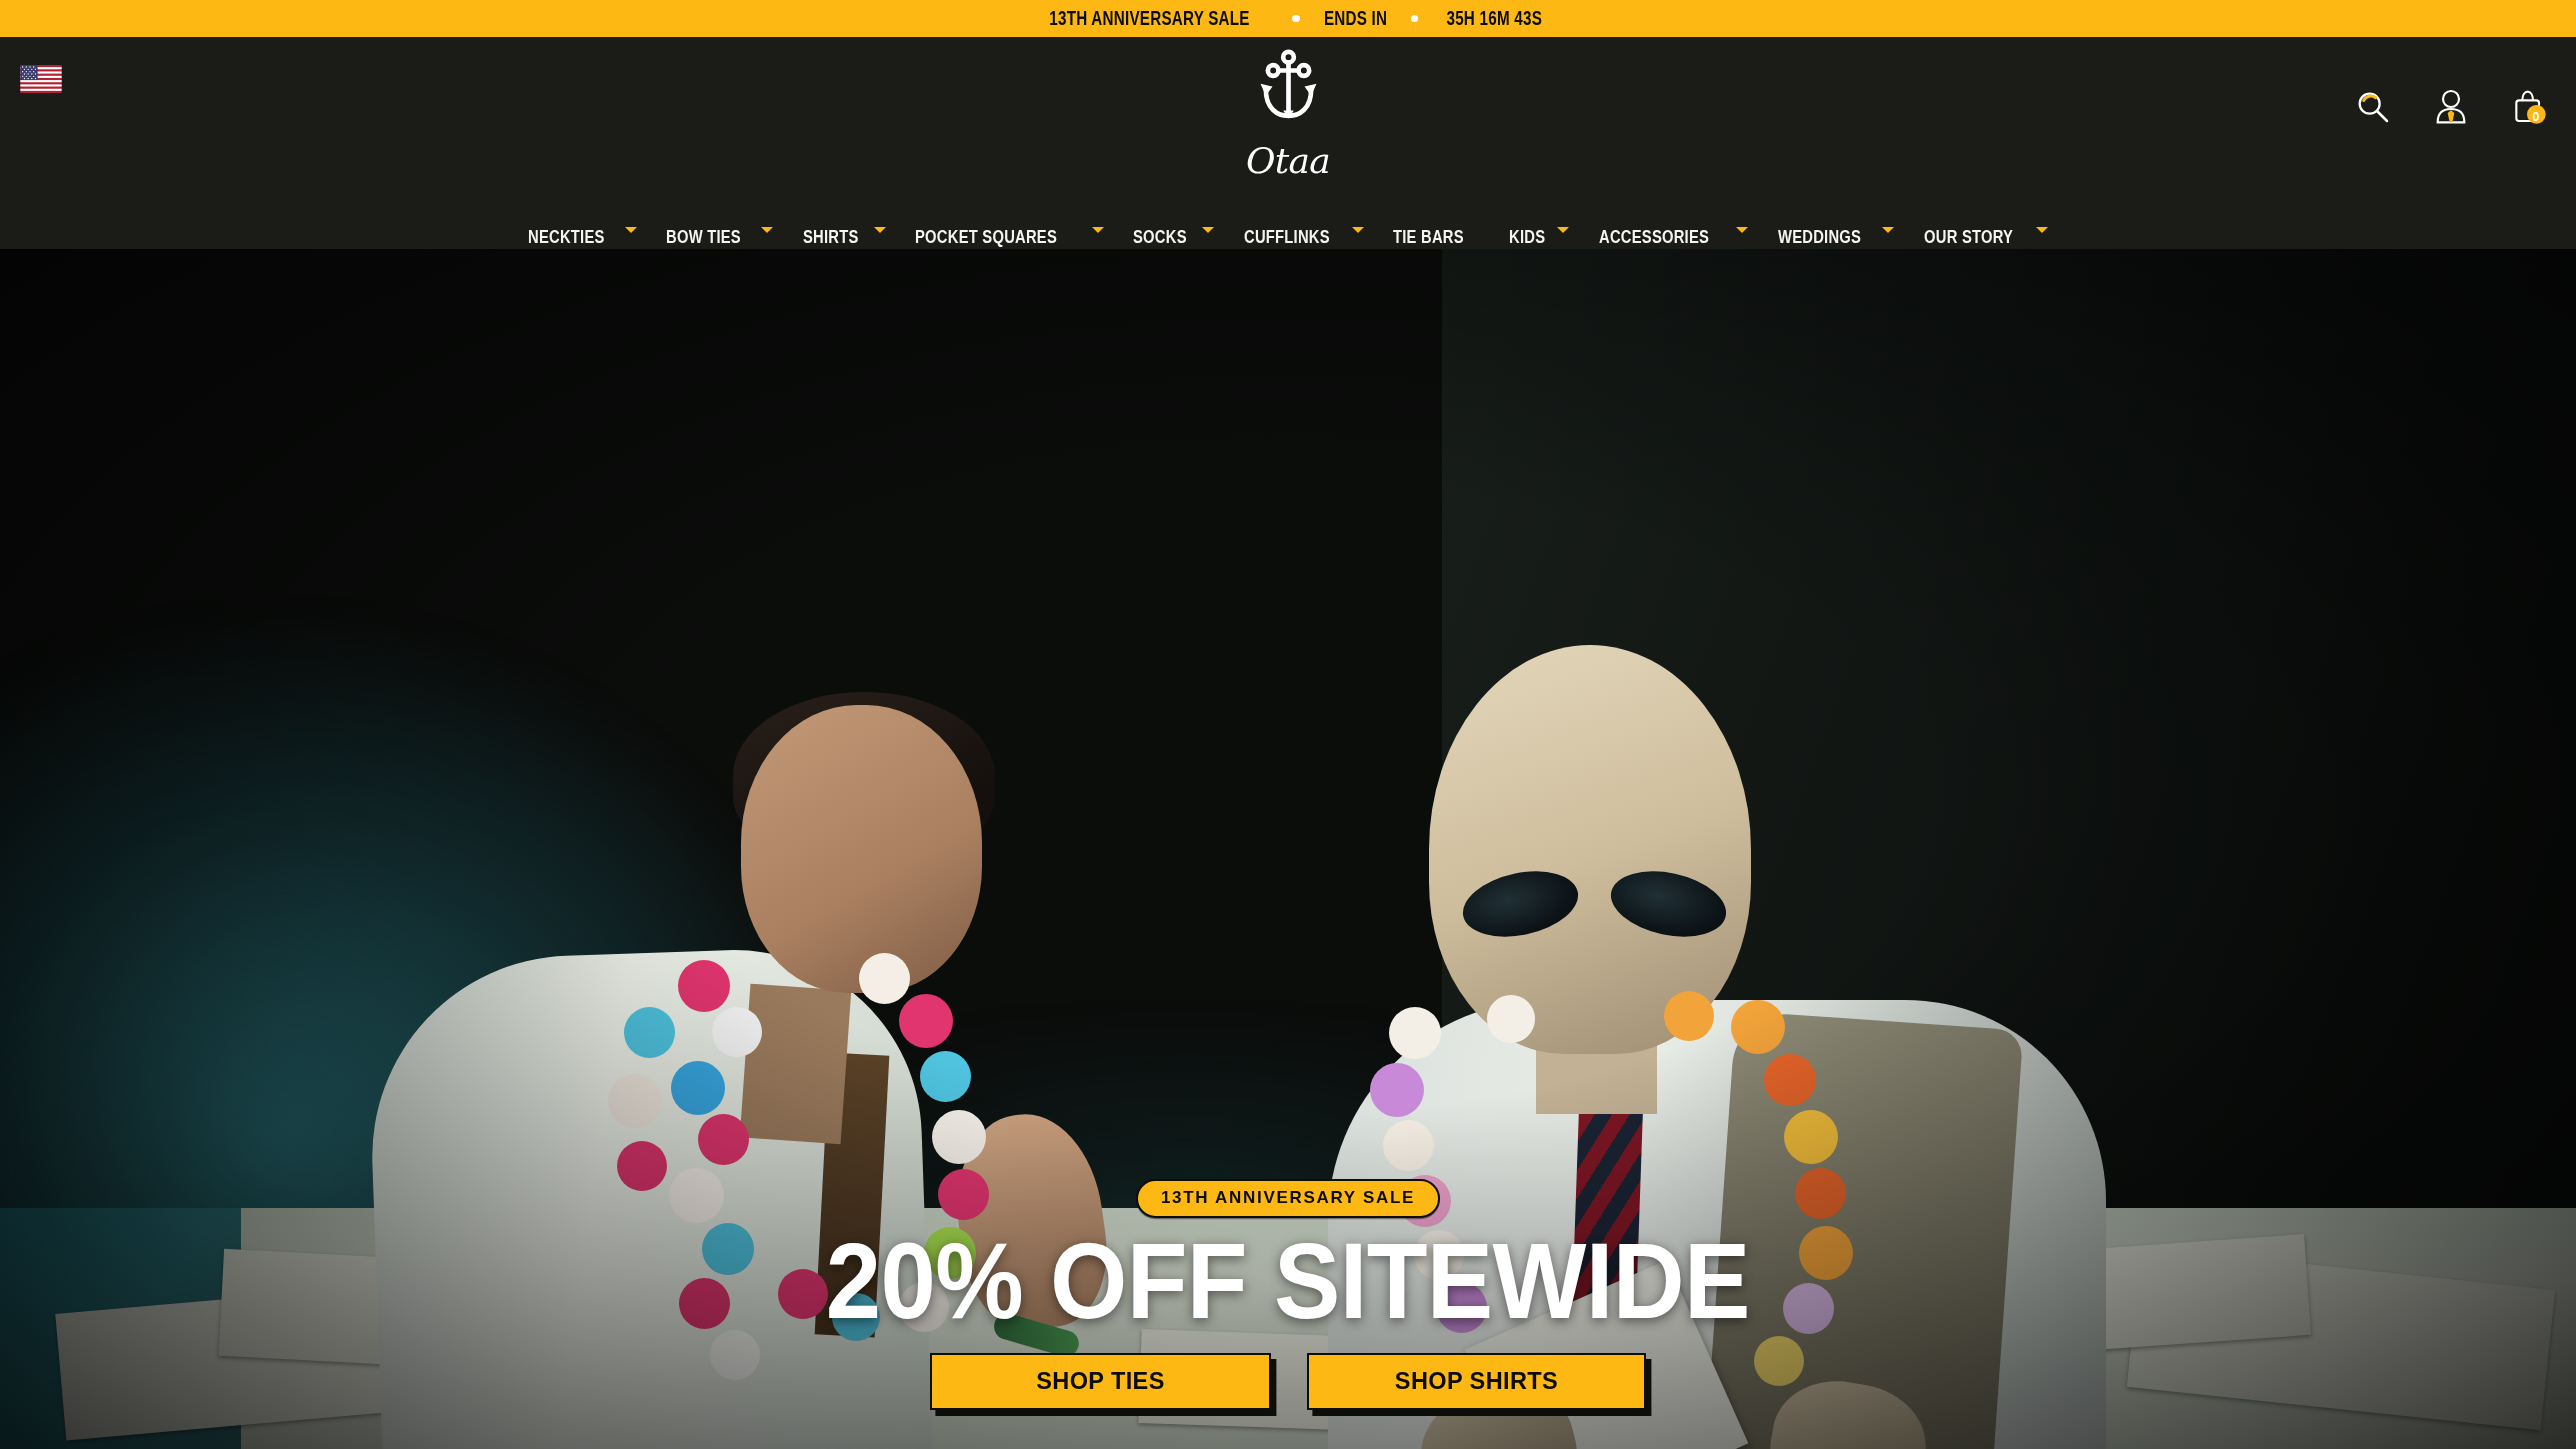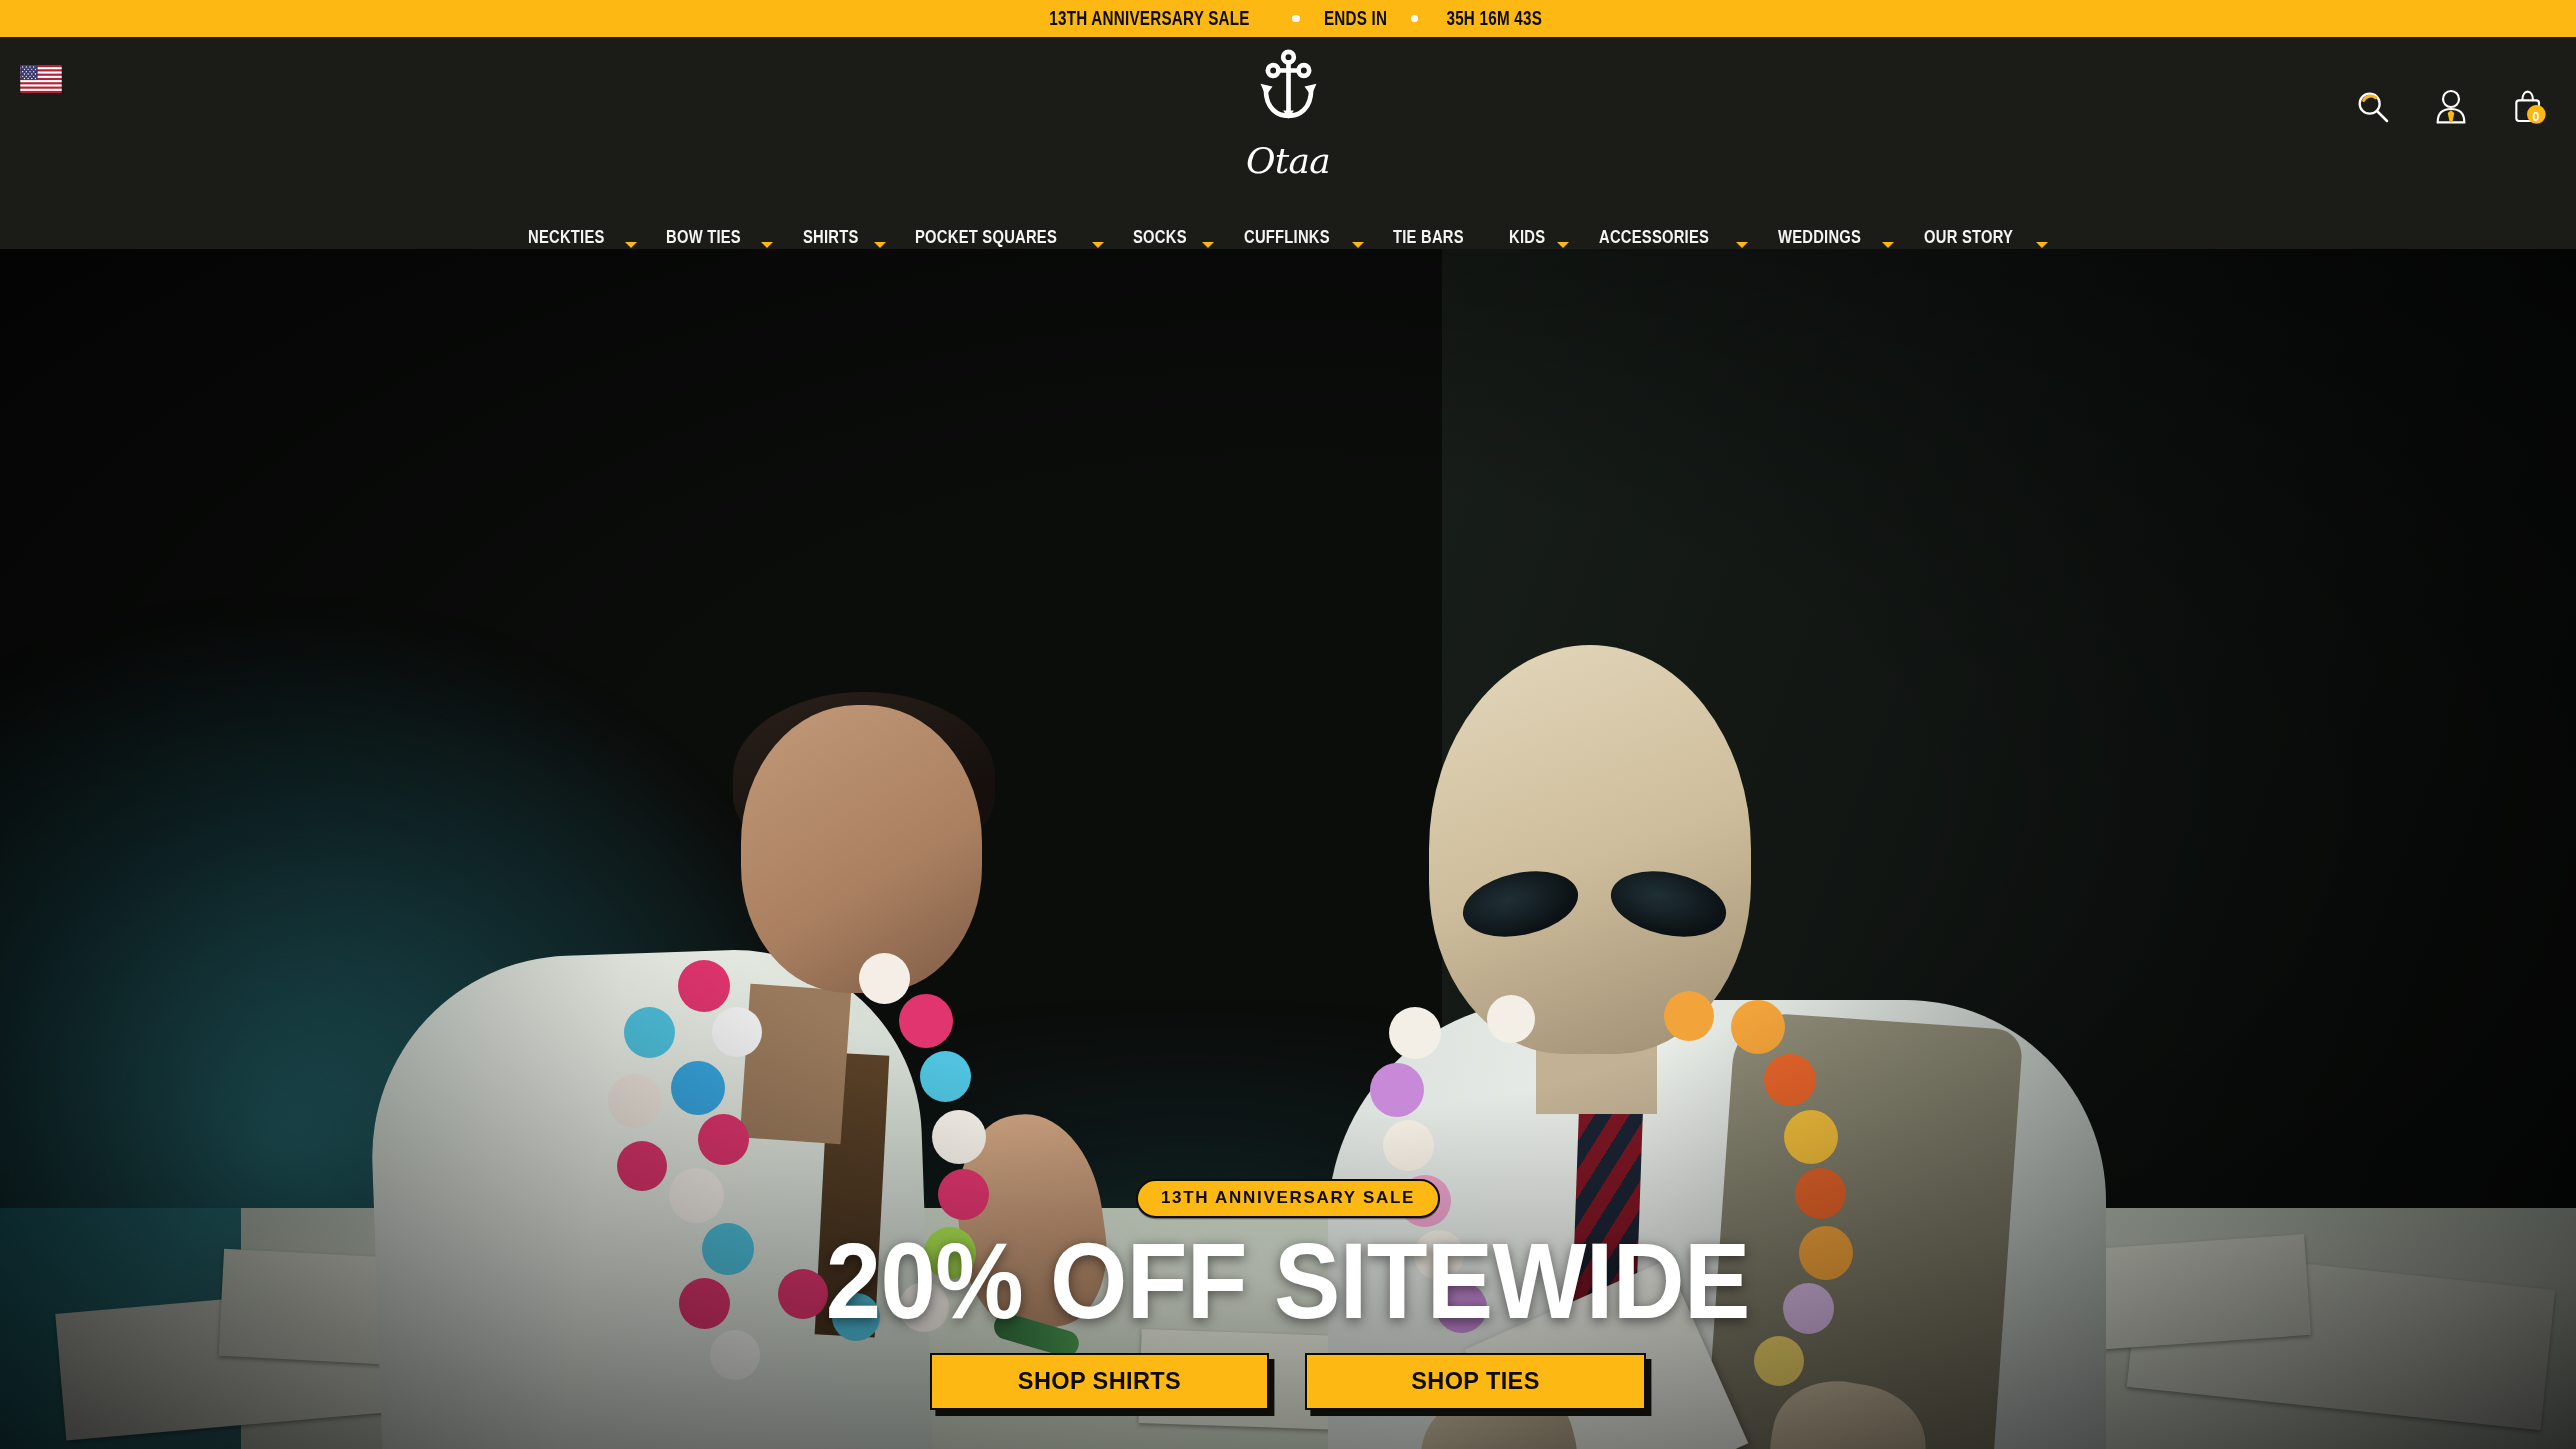--- a/index.html
+++ b/index.html
@@ -77,21 +77,21 @@
   .hdr-icon{ cursor:pointer; display:block; position:relative; }
 
   
   #main-nav{
     position:absolute; left:0; top:181px;
     width:2576px; height:39px;
     display:flex; align-items:center; justify-content:center;
     gap:0px;
   }
   .nav-item{
-    display:flex; align-items:flex-end; gap:6px;
+    display:flex; align-items:flex-start; gap:6px;
     padding:0 14.8px;
     cursor:pointer;
     white-space:nowrap;
   }
   .nav-label{
     color:#f4f4f2;
     font-size:18px;
     font-weight:700;
     letter-spacing:0.3px;
     transform:scaleX(0.82);
@@ -530,19 +530,19 @@
       <span class="pet" style="left:1664px;top:742px;width:50px;height:50px;background:#f2a33a;"></span>
     </div>
 
     <div class="bd-vig"></div>
   </div>
 
   <div id="hero-overlay">
     <div id="hero-badge">13TH ANNIVERSARY SALE</div>
     <h1 id="hero-headline">20% OFF SITEWIDE</h1>
     <div id="hero-ctas">
+      <button class="cta-btn" id="cta-shop-ties">SHOP TIES</button>
       <button class="cta-btn" id="cta-shop-shirts">SHOP SHIRTS</button>
-      <button class="cta-btn" id="cta-shop-ties">SHOP TIES</button>
     </div>
   </div>
 
 </section>
 
 
 </body></html>

